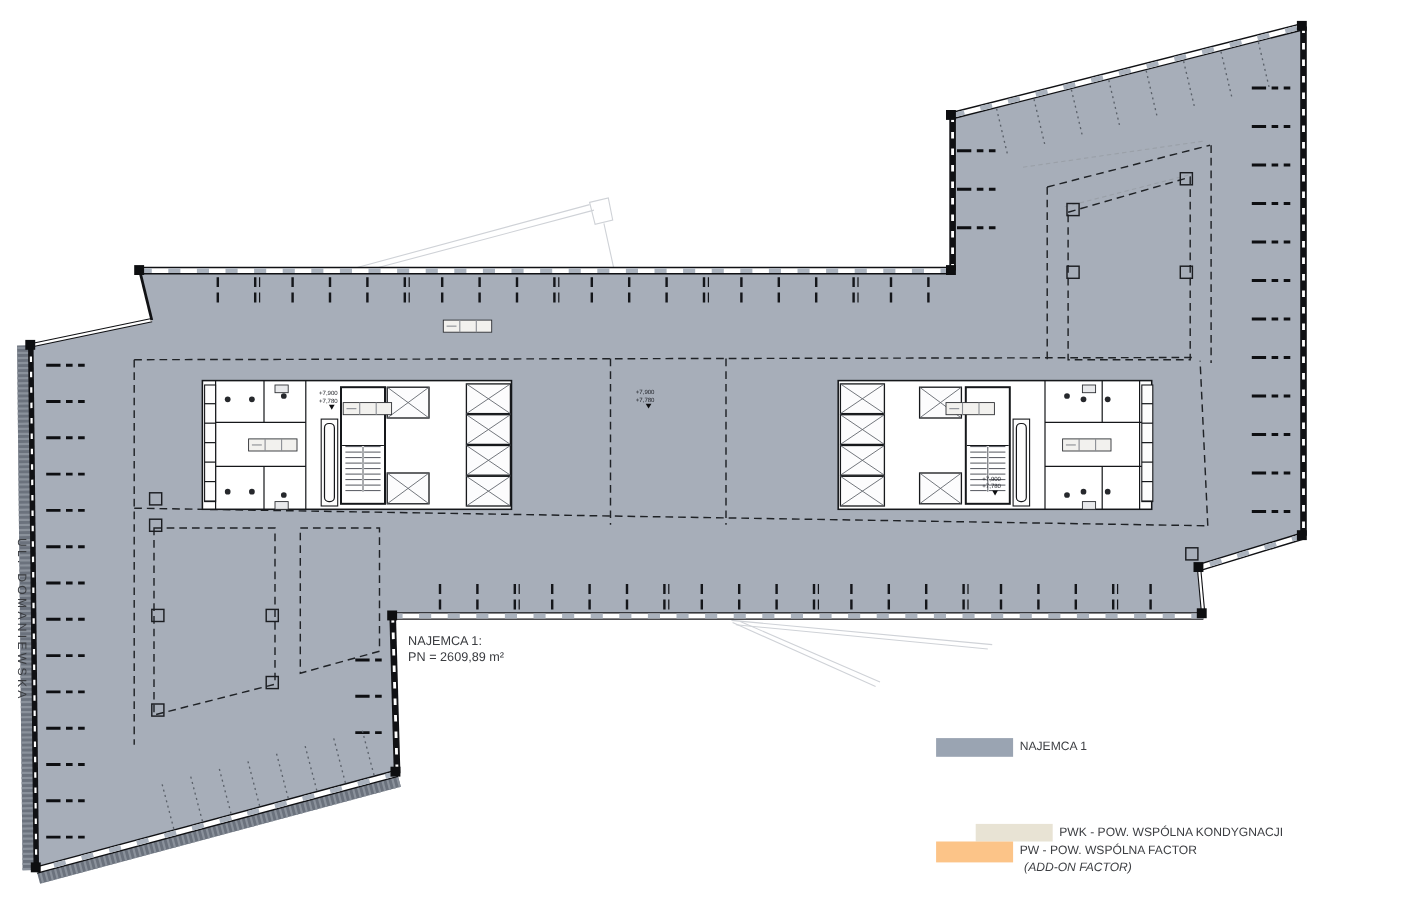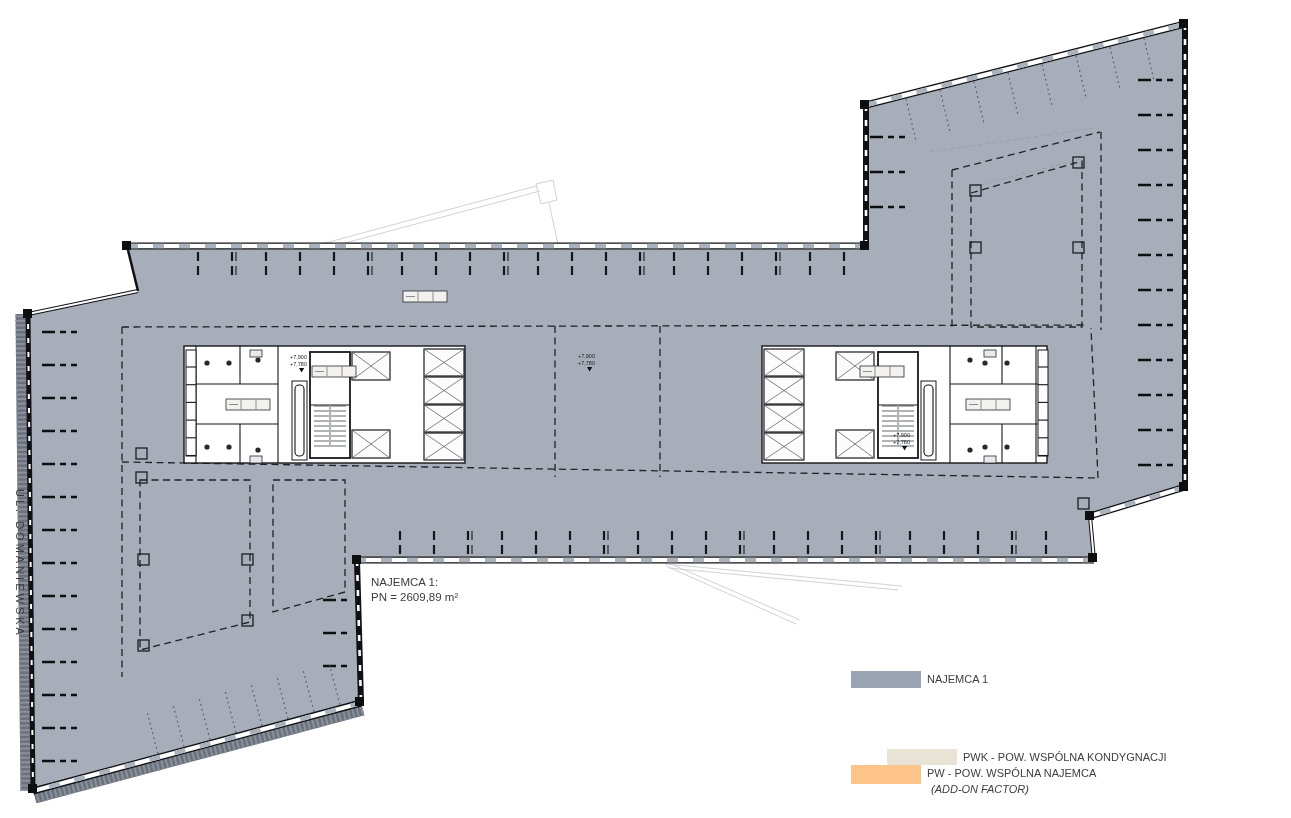--- a/index.html
+++ b/index.html
@@ -475,19 +475,19 @@
     <div class="swatch" style="height: 17px; background-color: rgb(154, 164, 178);"></div>
     <div class="leg-label">NAJEMCA 1</div>
   </div>
   <div class="legend-row" style="left:851px;top:749px;margin-left:36px;">
     <div class="swatch" style="height: 16px; background-color: rgb(232, 227, 212);"></div>
     <div class="leg-label">PWK - POW. WSPÓLNA KONDYGNACJI</div>
   </div>
   <div class="legend-row" style="left:851px;top:765px;">
     <div class="swatch" style="height: 19px; background-color: rgb(252, 196, 136);"></div>
     <div class="leg-label">
-      <span>PW - POW. WSPÓLNA NAJEMCA</span>
+      <span>PW - POW. WSPÓLNA FACTOR</span>
       <span class="leg-sub">(ADD-ON FACTOR)</span>
     </div>
   </div>
 </div>
 
 </div>
 
 </body></html>

